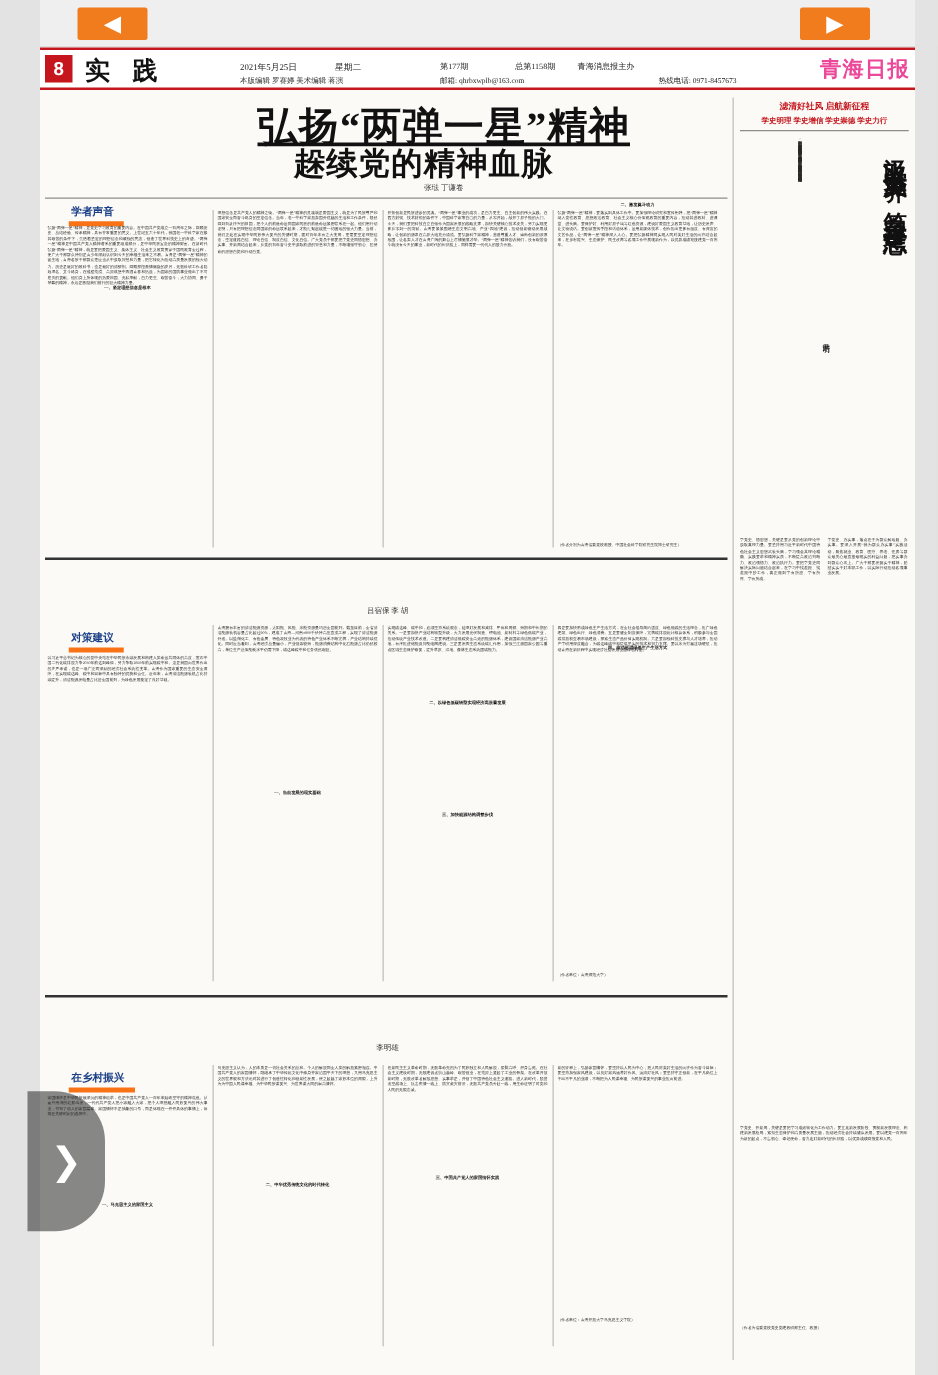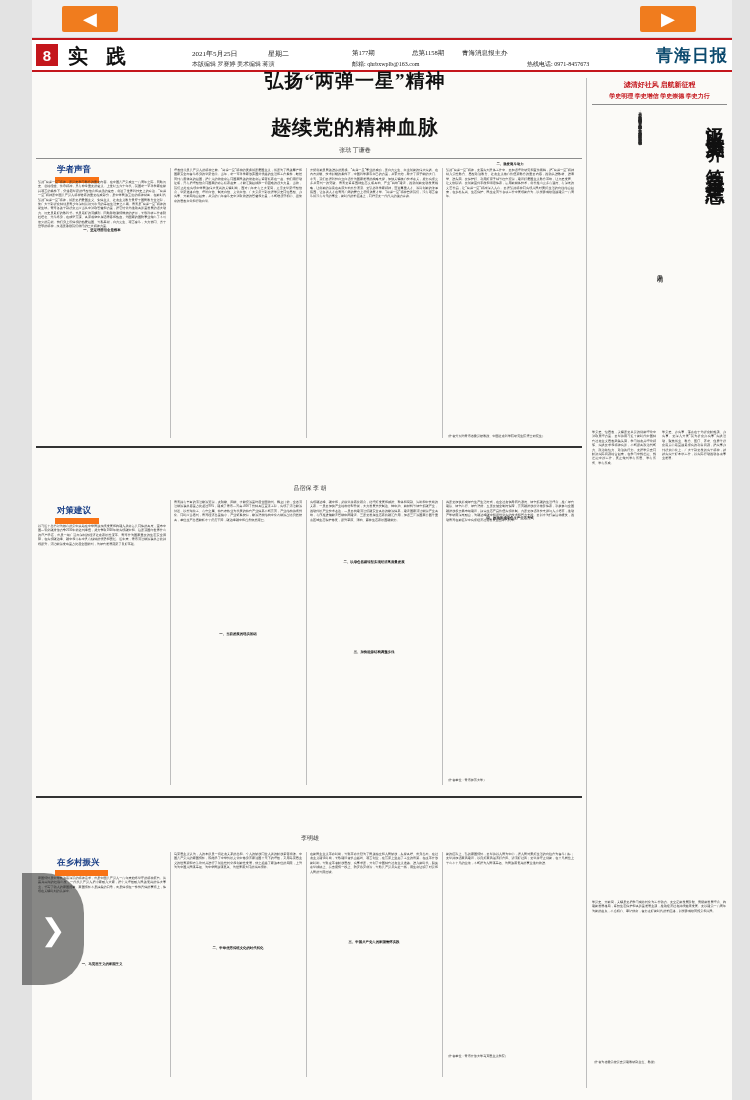--- a/index.html
+++ b/index.html
@@ -69,21 +69,21 @@
   }
   .mh-weekday { position: absolute; left: 236px; top: 9px; font-size: 7px; color: #222; }
   .mh-editors { position: absolute; left: 160px; top: 20px; font-size: 6px; color: #333; }
   .mh-issue { position: absolute; left: 320px; top: 9px; font-size: 6.5px; color: #222; }
   .mh-issue2 { position: absolute; left: 380px; top: 9px; font-size: 6.5px; color: #222; }
   .mh-org { position: absolute; left: 430px; top: 9px; font-size: 6.5px; color: #222; }
   .mh-mail { position: absolute; left: 320px; top: 20px; font-size: 6px; color: #222; }
   .mh-tel { position: absolute; left: 495px; top: 20px; font-size: 6px; color: #222; }
   .mh-logo {
     position: absolute; right: 4px; top: 4px;
-    color: #0c4a6e; font-size: 17px; font-weight: bold;
+    color: #ec4899; font-size: 17px; font-weight: bold;
     letter-spacing: 1px; font-family: "Liberation Serif", serif;
   }
 
   
   .colblock { position: absolute; }
   .txt {
     font-size: 3.1px;
     line-height: 4.4px;
     text-align: justify;
     color: #2a2a2a;
@@ -97,21 +97,21 @@
   
   .hl-main {
     position: absolute; text-align: center; color: #111;
     font-weight: bold; font-family: "Liberation Serif", serif;
   }
   .byline { position: absolute; text-align: center; font-size: 6px; color: #333; }
 
   .label-badge {
     position: absolute;
     font-size: 8.5px; font-weight: bold; color: #1a3f86;
-    border-bottom: 6px solid #f97316;
+    border-bottom: 4px solid #f97316;
     padding: 1px 8px 1px 2px;
     font-family: "Liberation Serif", serif;
   }
 
   
   .vhead {
     position: absolute;
     writing-mode: vertical-rl;
     text-orientation: upright;
     font-weight: bold;
@@ -158,22 +158,22 @@
     <div class="mh-weekday">星期二</div>
     <div class="mh-editors">本版编辑  罗赛婷  美术编辑  蒋演</div>
     <div class="mh-issue">第177期</div>
     <div class="mh-issue2">总第1158期</div>
     <div class="mh-org">青海消息报主办</div>
     <div class="mh-mail">邮箱: qhrbxwplb@163.com</div>
     <div class="mh-tel">热线电话: 0971-8457673</div>
     <div class="mh-logo">青海日报</div>
   </div>
 
-  <div class="hl-main" style="left:140px; top:68px; width:430px; font-size:19px; letter-spacing:1px;">弘扬“两弹一星”精神</div>
-  <div class="hl-main" style="left:140px; top:114px; width:430px; font-size:20px; letter-spacing:1px;">趓续党的精神血脉</div>
+  <div class="hl-main" style="left:140px; top:80px; width:430px; font-size:32px; letter-spacing:1px;text-decoration:underline;">弘扬“两弹一星”精神</div>
+  <div class="hl-main" style="left:124px; top:114px; width:430px; font-size:25px; letter-spacing:1px;">趓续党的精神血脉</div>
   <div class="byline" style="left:140px; top:146px; width:430px;">张琺  丁谦卷</div>
 
   <div class="label-badge" style="left:55px; top:163px;">学者声音</div>
 
   <div class="hline" style="left:36px; top:158px; width:546px;"></div>
 
   <div class="colblock" style="left:38px; top:180px; width:128px; height:270px;">
     <div class="txt">弘扬“两弹一星”精神，是党史学习教育的重要内容。在中国共产党成立一百周年之际，回顾历史、总结经验、传承精神，具有非常重要的意义。上世纪五六十年代，我国老一辈科学家在极其艰苦的条件下，凭借着坚定的理想信念和顽强的意志，创造了世界科技史上的奇迹。“两弹一星”精神是中国共产党人精神谱系的重要组成部分，是中华民族宝贵的精神财富。在新时代弘扬“两弹一星”精神，就是要把爱国主义、集体主义、社会主义教育贯穿于国民教育全过程，使广大干部群众特别是青少年深刻认识到今天的幸福生活来之不易。青海是“两弹一星”精神的诞生地，青海各族干部群众更应当从中汲取智慧和力量，把它转化为推动高质量发展的强大动力。历史是最好的教科书，也是最好的清醒剂。回顾那段激情燃烧的岁月，无数科研工作者隐姓埋名、艾斗终身，在戒壁荒漠、高原戏堡中挥洒青春和热血，为国家的国防事业做出了不可磨灭的贡献。他们身上所体现的热爱祖国、无私奉献，自力更生、艰苦奋斗，大力协同、勇于登攀的精神，永远是激励我们前行的巨大精神力量。</div>
   </div>
   <div class="colblock" style="left:174px; top:168px; width:128px; height:282px;">

